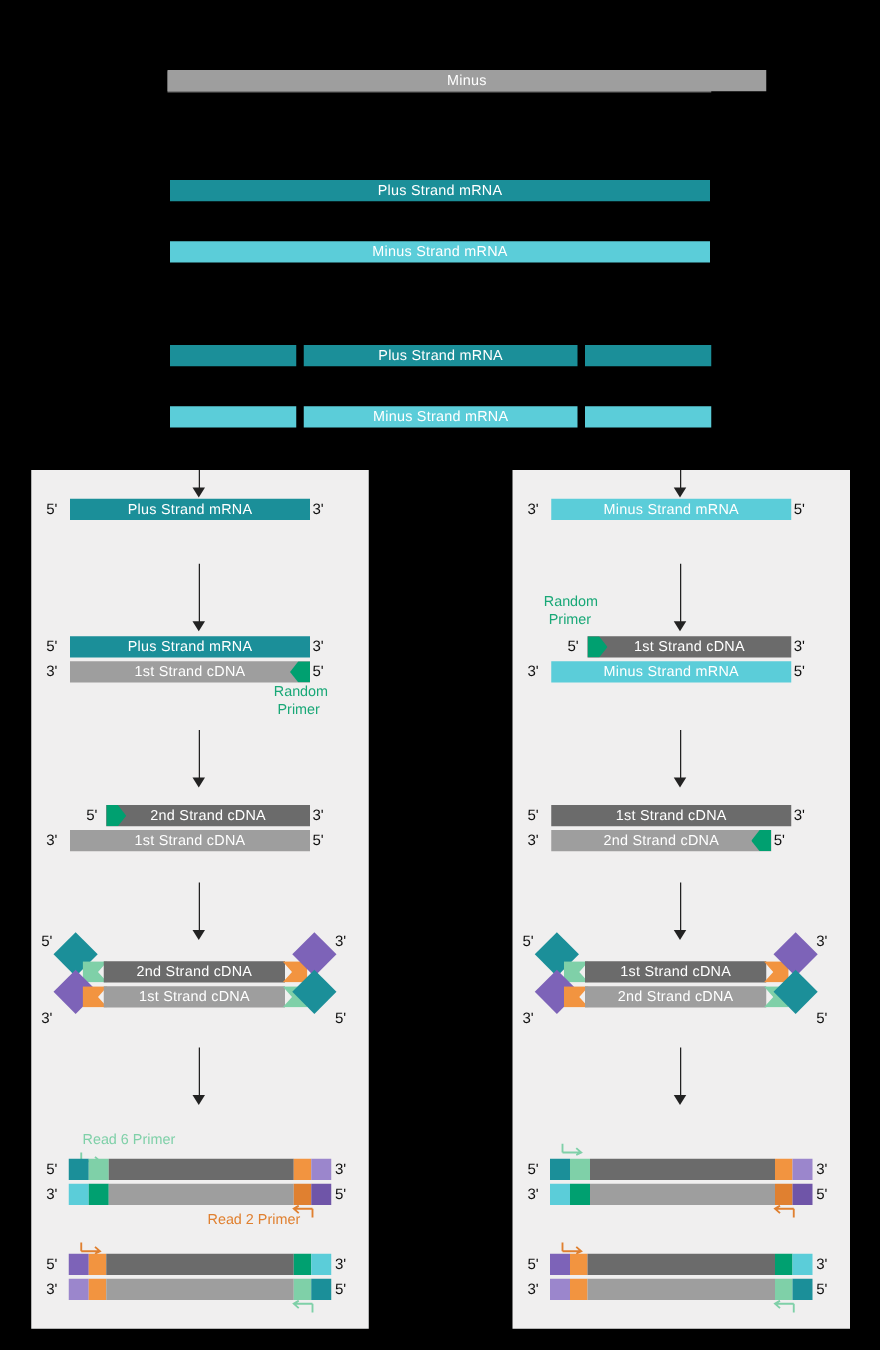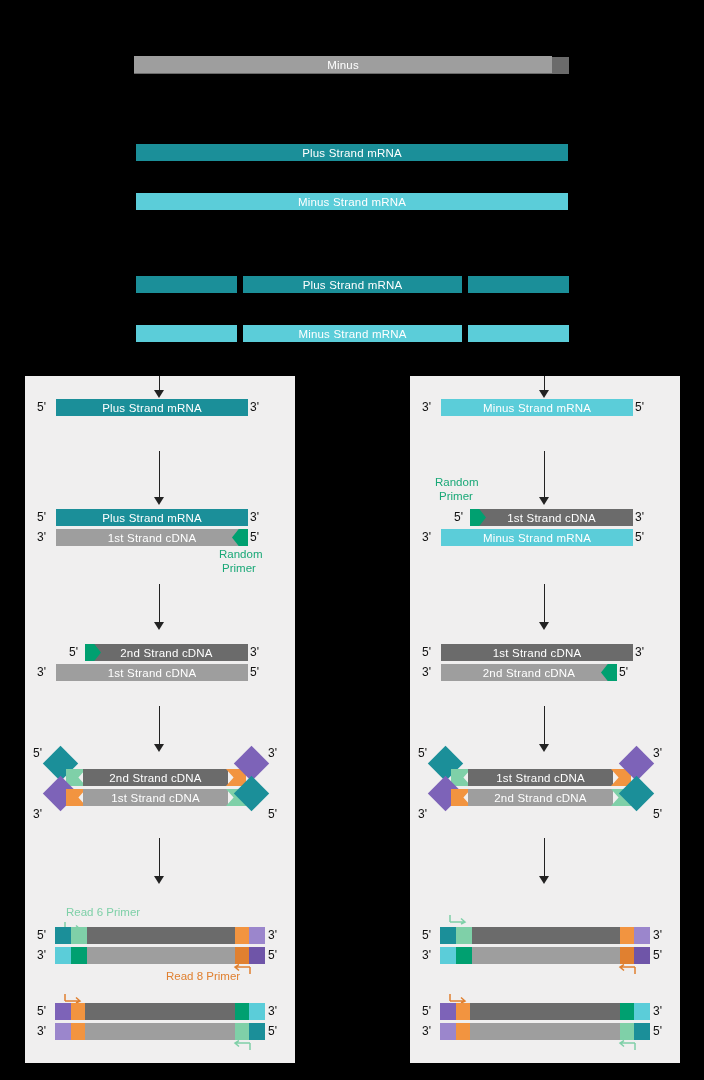--- a/index.html
+++ b/index.html
@@ -72,21 +72,21 @@
   .seg{position:absolute;height:17px;}
 </style>
 </head>
 <body>
 
 <div id="top-section">
 
   <div class="bar" style="left:134px;top:37px;width:435px;background:#6b6b6b;margin-top:20px;">
     <span>Plus</span>
   </div>
-  <div class="bar" style="left:134px;top:56px;width:418px;background:#9e9e9e;">
+  <div class="bar" style="left:134px;top:56px;width:479px;background:#9e9e9e;">
     <span>Minus</span>
   </div>
 
   <div class="bar" style="left:136px;top:144px;width:432px;background:#1b8f99;">
     <span>Plus Strand mRNA</span>
   </div>
   <div class="bar" style="left:136px;top:193px;width:432px;background:#5bcdd9;">
     <span>Minus Strand mRNA</span>
   </div>
 
@@ -202,21 +202,21 @@
   <div class="seg" style="left:30px;top:571px;width:16px;background:#5bcdd9;"></div>
   <div class="seg" style="left:46px;top:571px;width:16px;background:#00a070;"></div>
   <div class="seg" style="left:62px;top:571px;width:148px;background:#9e9e9e;"></div>
   <div class="seg" style="left:210px;top:571px;width:14px;background:#e08030;"></div>
   <div class="seg" style="left:224px;top:571px;width:16px;background:#6f55a8;"></div>
   <div class="endlab" style="left:243px;top:573px;">5'</div>
 
   <svg class="readarrow" width="22" height="12" viewBox="0 0 22 12" style="left:206px;top:588px;">
     <path d="M19 10 L19 3 M19 3 L4 3 M8 0.5 L4 3 L8 6.5" fill="none" stroke="#e08030" stroke-width="1.5"></path>
   </svg>
-  <div class="ptext" style="left:141px;top:594px;color:#e08030;">Read 8 Primer</div>
+  <div class="ptext" style="left:141px;top:594px;color:#e08030;">Read 2 Primer</div>
 
   <svg class="readarrow" width="22" height="12" viewBox="0 0 22 12" style="left:38px;top:616px;">
     <path d="M2 2 L2 9 M2 9 L17 9 M13 5.5 L17 9 L13 11" fill="none" stroke="#e08030" stroke-width="1.5"></path>
   </svg>
 
   <div class="endlab" style="left:12px;top:629px;">5'</div>
   <div class="seg" style="left:30px;top:627px;width:16px;background:#7d63b8;"></div>
   <div class="seg" style="left:46px;top:627px;width:14px;background:#f29440;"></div>
   <div class="seg" style="left:60px;top:627px;width:150px;background:#6b6b6b;"></div>
   <div class="seg" style="left:210px;top:627px;width:14px;background:#00a070;"></div>

